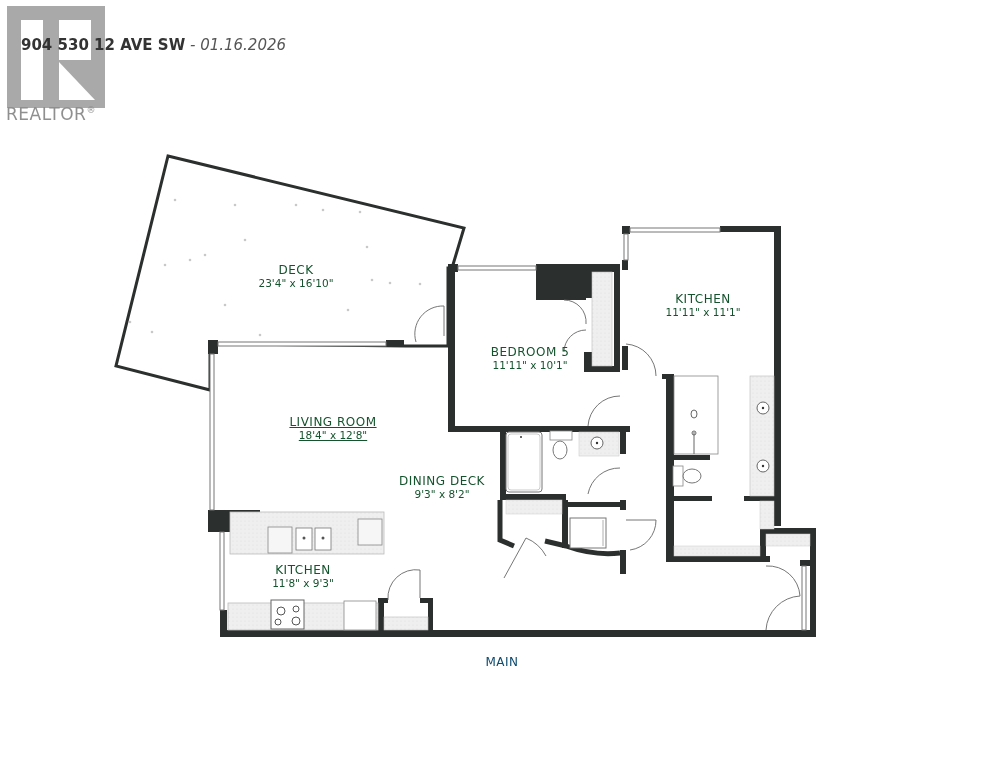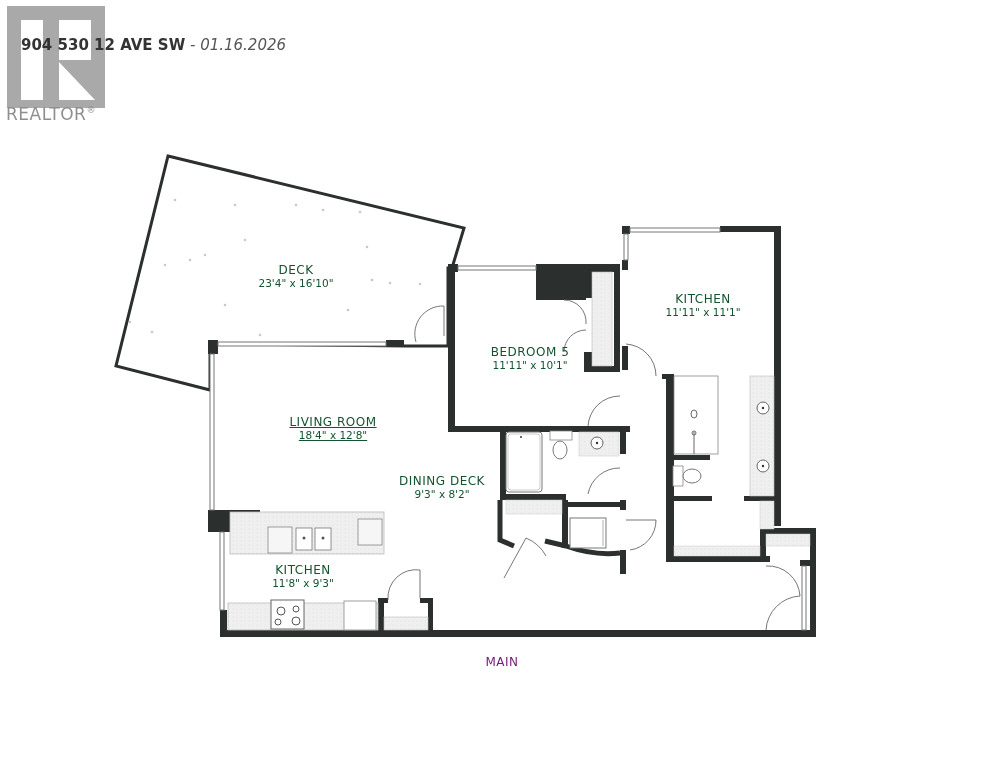--- a/index.html
+++ b/index.html
@@ -12,21 +12,21 @@
   .realtor-text { position: absolute; left: 6px; top: 104px; font-size: 17px; color: #8f8f8f; letter-spacing: 0.5px; font-family: "DejaVu Sans", sans-serif; }
   .realtor-text sup { font-size: 9px; }
   .header { position: absolute; left: 21px; top: 38px; font-size: 15px; line-height: 14px; color: #3a3a3a; }
   .header .addr { font-weight: bold; color: #333; }
   .header .date { font-style: italic; color: #555; }
   .header .line { color: #555; }
   svg.plan { position: absolute; left: 0; top: 0; }
   .label { position: absolute; text-align: center; color: #14532d; font-size: 12px; line-height: 13px; transform: translateX(-50%); white-space: nowrap; }
   .label .name { letter-spacing: 0.5px; }
   .label .dim { font-size: 10.5px; }
-  .floor-label { position: absolute; left: 502px; top: 655px; transform: translateX(-50%); font-size: 12px; color: #701a75; letter-spacing: 0.5px; }
+  .floor-label { position: absolute; left: 502px; top: 655px; transform: translateX(-50%); font-size: 12px; color: #0c4a6e; letter-spacing: 0.5px; }
 </style>
 </head>
 <body>
 
 <div class="logo">
   <div class="logo-box"></div>
   <div class="logo-r1"></div>
   <div class="logo-r2"></div>
   <div class="logo-r3"></div>
 </div>

